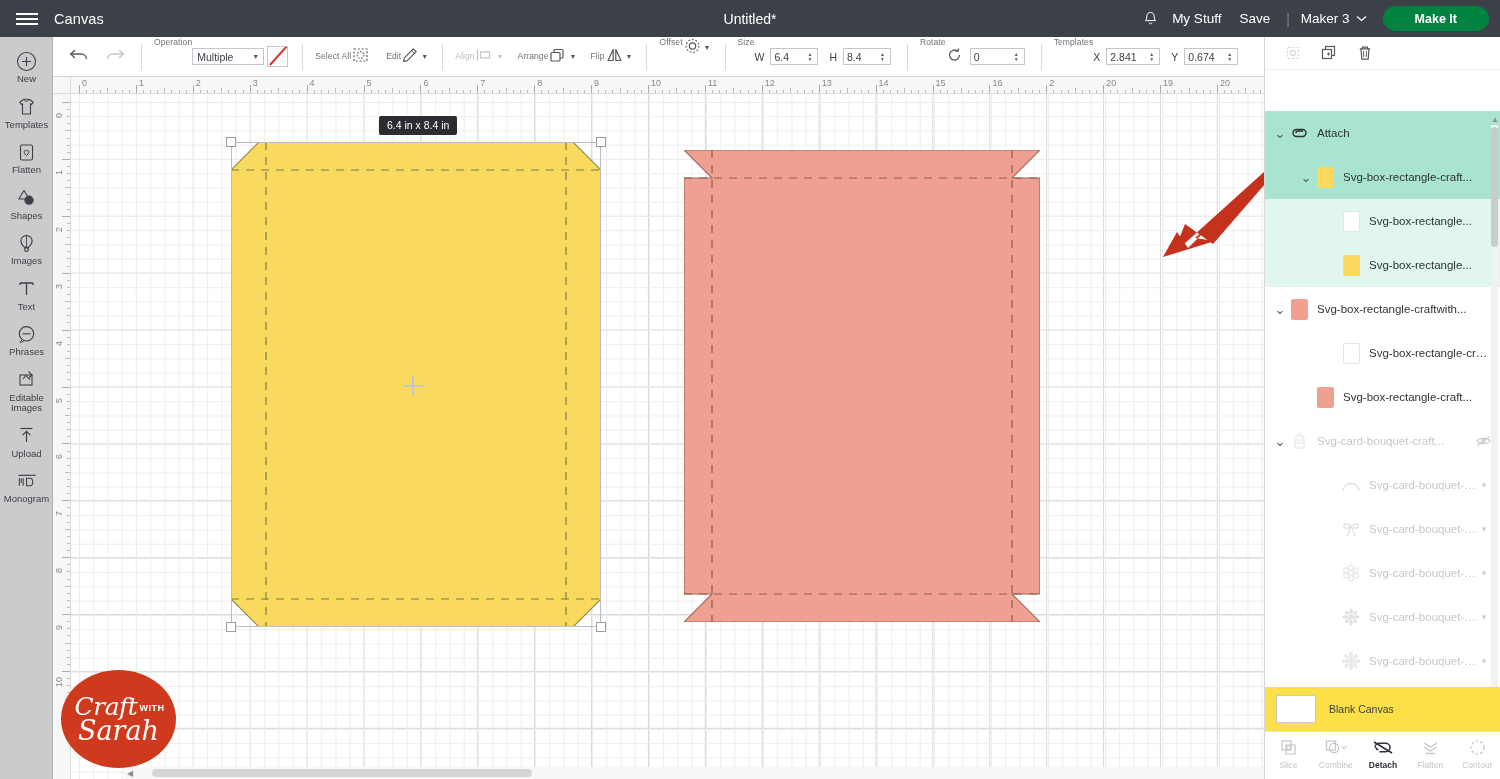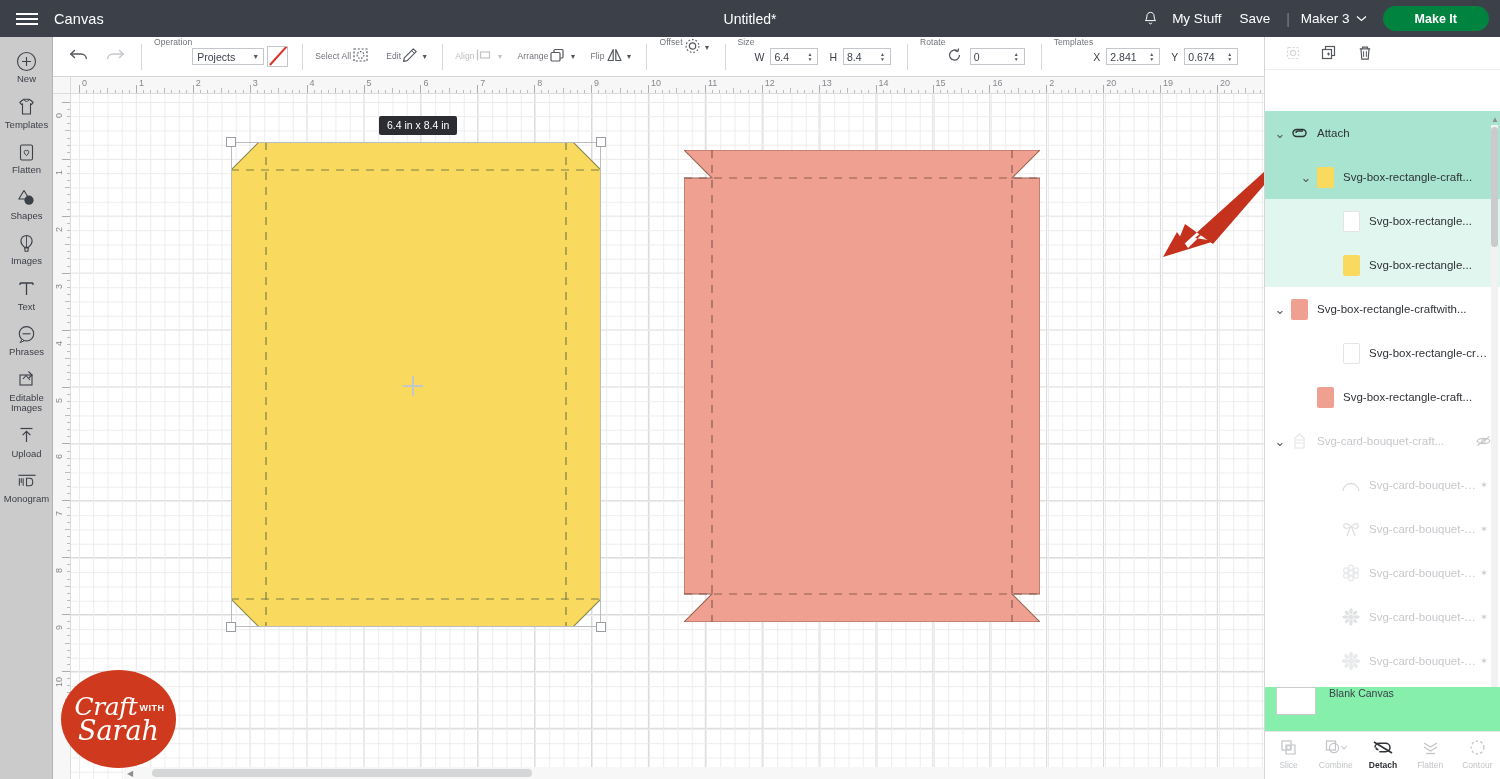--- a/index.html
+++ b/index.html
@@ -168,22 +168,22 @@
   .lr-eye { width: 16px; flex: 0 0 auto; display:flex; align-items:center; justify-content:center;}
   .lr-dot { width: 14px; flex: 0 0 auto; text-align: center; color: #c6c8cb; font-size: 9px; }
 
   .scrollbar-v { position: absolute; right: 2px; top: 78px; width: 7px; height: 600px; }
   .sb-track { position:absolute; left:0; top:10px; width:7px; height:580px; background:#f2f2f2; }
   .sb-thumb { position:absolute; left:0; top:12px; width:7px; height:120px; background:#c9cbcd; border-radius:4px; }
   .sb-arrow { position:absolute; left:0; font-size:8px; color:#8b8e92; text-align:center; width:7px; }
 
   .canvasrow {
     position: absolute; left: 0; bottom: 48px; width: 236px; height: 44px;
-    display: flex; gap: 13px; padding-left: 11px;
-    background: #86efac;
+    display: flex; align-items: center; gap: 13px; padding-left: 11px;
+    background: #fde047;
   }
   .canvasrow .swatch { width: 40px; height: 28px; background: #fff; border: 1px solid #c9cbcd; }
   .canvasrow .lbl { font-size: 10.5px; color: #3c4049; }
 
   .bottombar {
     position: absolute; left: 0; bottom: 0; width: 236px; height: 48px;
     display: flex; align-items: flex-start; justify-content: space-around;
     padding-top: 5px; border-top: 1px solid #e6e6e6; background: #fff;
   }
   .bb-item { display: flex; flex-direction: column; align-items: center; gap: 3px; cursor: pointer; width: 46px; }
@@ -361,21 +361,21 @@
             <path d="M19.2 8 h-10 c-3.5 0-5.5 2.3-5.5 4.6" fill="none" stroke="#c3c6cb" stroke-width="1.4" stroke-linecap="round"></path>
           </svg>
       </span>
     </div>
     <div class="tb-sep"></div>
 
     <div class="tb-col" style="padding-left:12px;">
       <span class="tb-lab">Operation</span>
       <div class="tb-row">
         <div class="sel-input">
-          <span>Projects</span>
+          <span>Multiple</span>
           <span class="caret">▼</span>
         </div>
         <div class="colorswatch"></div>
       </div>
     </div>
 
     <div class="tb-sep" style="margin-left:8px;"></div>
 
     <div class="tb-col" style="padding-left:12px;align-items:center;">
       <span class="tb-lab">Select All</span>

